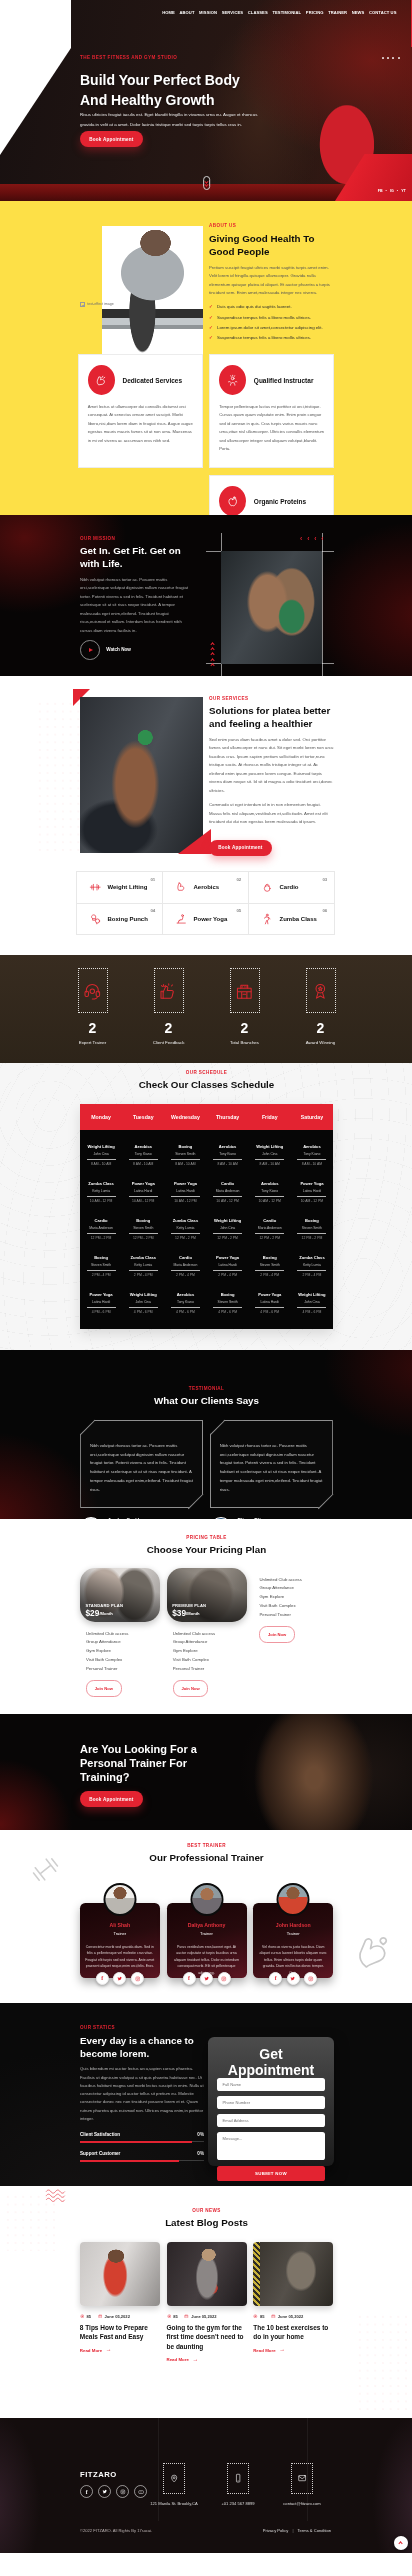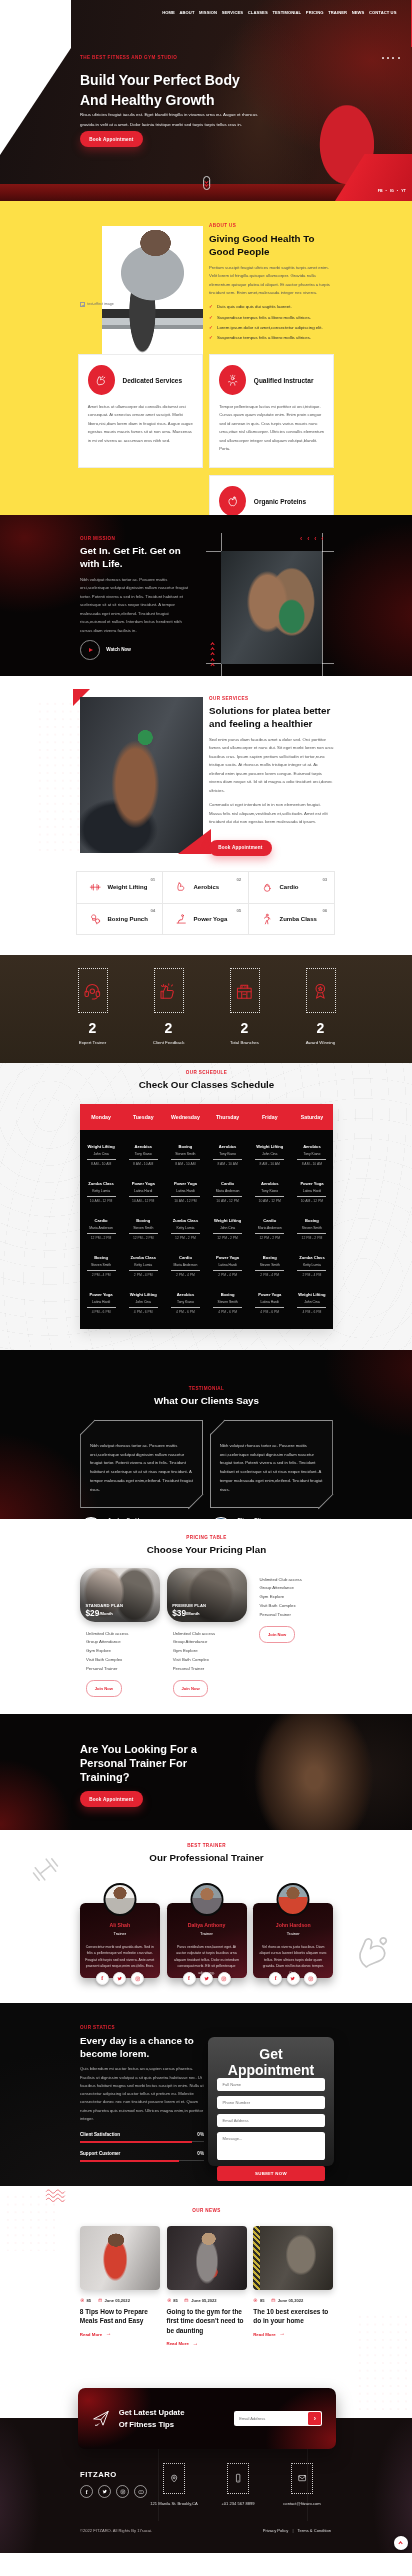--- a/index.html
+++ b/index.html
@@ -1003,20 +1003,21 @@
   <div class="waves">
     <svg width="22" height="15.5" viewBox="0 0 42 30" fill="none" stroke="#e32331" stroke-width="1.2">
         <path d="M2 5c3-4 6-4 9 0s6 4 9 0 6-4 9 0 6 4 9 0"></path>
         <path d="M2 13c3-4 6-4 9 0s6 4 9 0 6-4 9 0 6 4 9 0"></path>
         <path d="M2 21c3-4 6-4 9 0s6 4 9 0 6-4 9 0 6 4 9 0"></path>
       </svg>
   </div>
   <div class="dotgrid blog-dots-l"></div>
   <div class="dotgrid blog-dots-r"></div>
   <div class="lbl">OUR NEWS</div>
+  <h2 class="h2" style="margin-top:3.1px">Latest Blog Posts</h2>
   <div class="b-cards">
     <div class="b-col">
       <div class="b-img bimg1"></div>
       <div class="b-meta">
         <span class="meta-item">
             <svg width="4.6" height="4.6" viewBox="0 0 24 24" fill="none" stroke="#e32331" stroke-width="2">
               <circle cx="12" cy="12" r="8"></circle>
               <circle cx="12" cy="12" r="2.6" fill="#e32331"></circle>
             </svg>
             <span>85</span>
@@ -1082,37 +1083,20 @@
         <span>Read More</span>
         <span class="b-arrow">→</span>
       </div>
     </div>
   </div>
 </section>
 
 <section class="footer" style="overflow:visible">
   <div class="f-sep" style="left:158px"></div>
   <div class="f-sep" style="left:307px"></div>
-  <div class="newsletter">
-    <span>
-      <svg width="20.6" height="20.6" viewBox="0 0 24 24" fill="none" stroke="#fff" stroke-width="1.1" stroke-linejoin="round" stroke-linecap="round">
-          <path d="M3.5 12.5 20 4l-6 16-2.6-6.3z"></path>
-          <path d="M11.4 13.7 20 4"></path>
-          <path d="M9 18.5c-1.2 1.6-2.6 2-3.8 1.7"></path>
-        </svg>
-    </span>
-    <div class="nl-title">
-      <div>Get Latest Update</div>
-      <div>Of Fitness Tips</div>
-    </div>
-    <div class="nl-input">
-      <input class="nl-field" type="text" placeholder="Email Address" style="">
-      <button class="nl-btn">›</button>
-    </div>
-  </div>
   <div class="f-brand">FITZARO</div>
   <div class="f-soc">
     <span class="c">
         <span style="font-family:'Liberation Serif',serif;font-weight:700;font-size:5.7px">f</span>
       </span>
     <span class="c">
         <svg width="5.7" height="5.7" viewBox="0 0 24 24" fill="#fff">
           <path d="M21 6c-.7.4-1.5.6-2.2.7a3.7 3.7 0 0 0 1.6-2.7c-.8.5-1.6.8-2.5 1a3.6 3.6 0 0 0-6.2 3.3A10 10 0 0 1 4 4.5 3.6 3.6 0 0 0 5.1 9.3c-.6 0-1.2-.2-1.6-.4 0 1.7 1.2 3.2 2.9 3.6-.5.2-1.1.2-1.6.1a3.6 3.6 0 0 0 3.4 2.5A7.3 7.3 0 0 1 3 16.6 10.3 10.3 0 0 0 8.6 18c6.7 0 10.4-5.6 10.4-10.4v-.5C19.7 6.6 20.4 6 21 6z"></path>
         </svg>
       </span>

